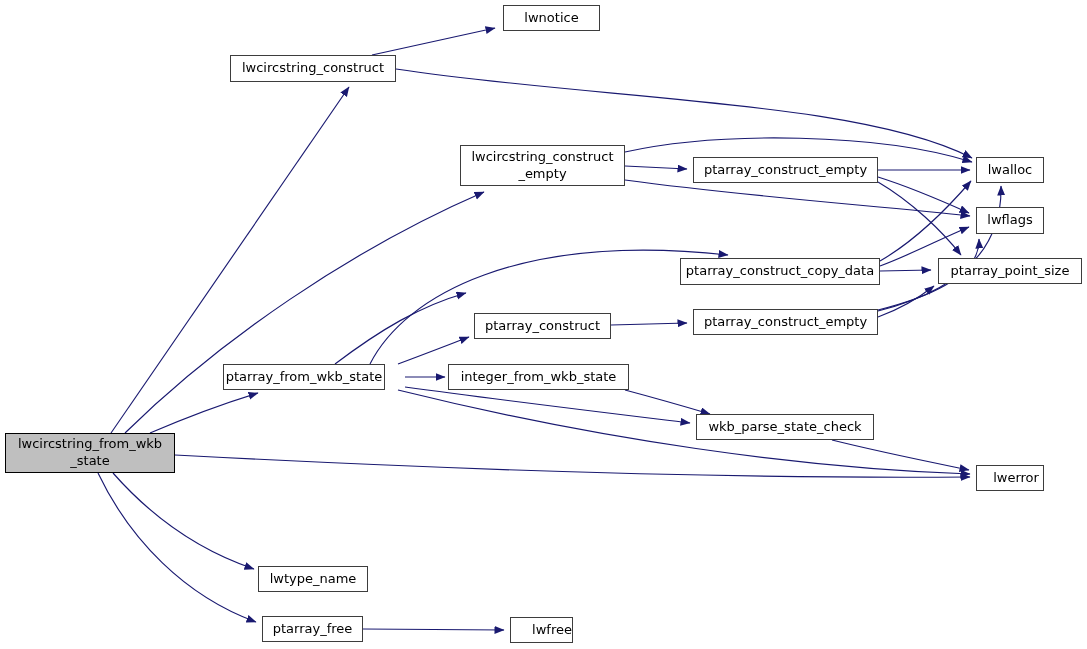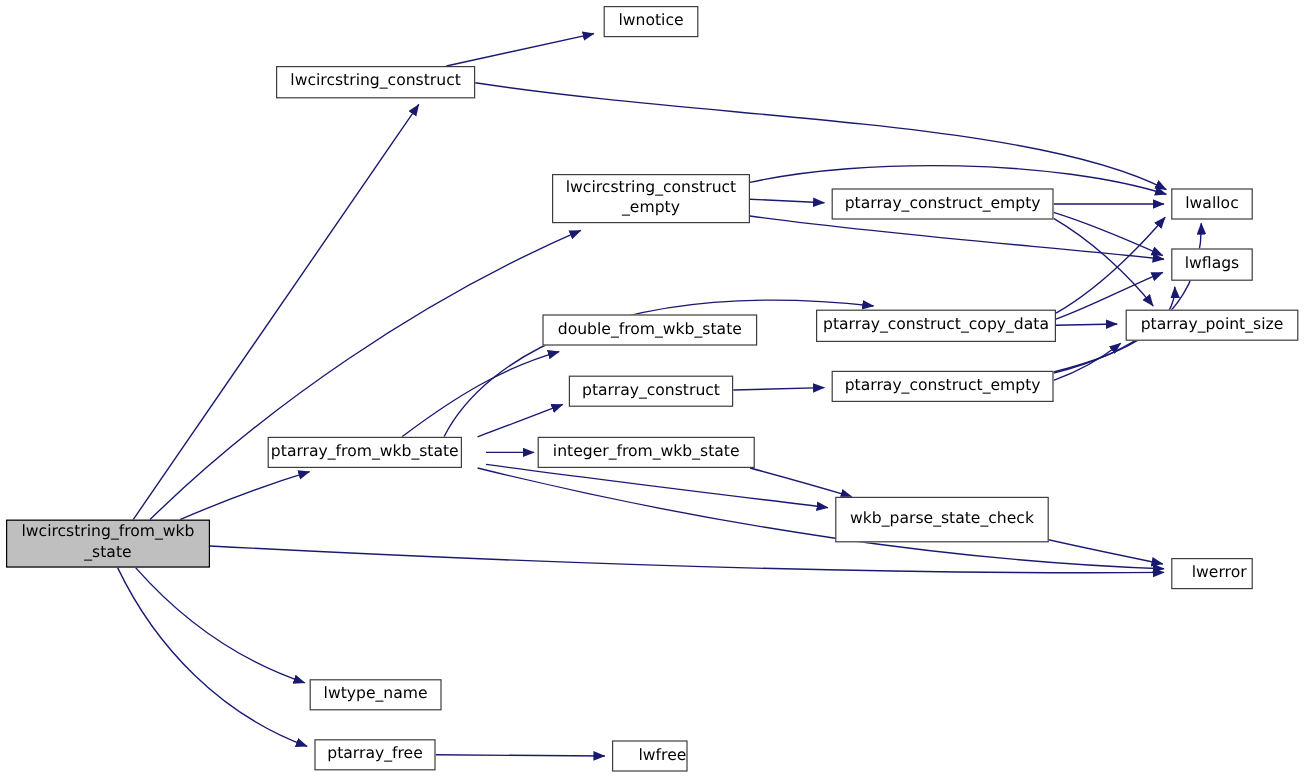--- a/index.html
+++ b/index.html
@@ -74,58 +74,55 @@
     <path class="edge" d="M363,629 L504,630" marker-end="url(#arrowhead)"></path>
   </svg>
 
   <div class="node main" style="left:5px;top:433px;width:170px;height:40px;">
     <span>lwcircstring_from_wkb
 _state</span>
   </div>
   <div class="node" style="left:230px;top:55px;width:166px;height:27px;">
     <span>lwcircstring_construct</span>
   </div>
-  <div class="node" style="left:503px;top:5px;width:79px;height:26px;">
+  <div class="node" style="left:503px;top:5px;width:97px;height:26px;">
     <span>lwnotice</span>
   </div>
   <div class="node" style="left:460px;top:145px;width:165px;height:41px;">
     <span>lwcircstring_construct
 _empty</span>
   </div>
   <div class="node" style="left:693px;top:157px;width:185px;height:26px;">
     <span>ptarray_construct_empty</span>
   </div>
   <div class="node" style="left:976px;top:157px;width:68px;height:26px;">
     <span>lwalloc</span>
   </div>
   <div class="node" style="left:976px;top:207px;width:68px;height:27px;">
     <span>lwflags</span>
-  </div>
-  <div class="node" style="left:452px;top:262px;width:179px;height:26px;">
-    <span>double_from_wkb_state</span>
   </div>
   <div class="node" style="left:680px;top:258px;width:200px;height:27px;">
     <span>ptarray_construct_copy_data</span>
   </div>
   <div class="node" style="left:938px;top:258px;width:144px;height:26px;">
     <span>ptarray_point_size</span>
   </div>
   <div class="node" style="left:474px;top:313px;width:137px;height:26px;">
     <span>ptarray_construct</span>
   </div>
   <div class="node" style="left:693px;top:309px;width:185px;height:26px;">
     <span>ptarray_construct_empty</span>
   </div>
   <div class="node" style="left:223px;top:364px;width:162px;height:26px;">
     <span>ptarray_from_wkb_state</span>
   </div>
   <div class="node" style="left:448px;top:364px;width:181px;height:26px;">
     <span>integer_from_wkb_state</span>
   </div>
-  <div class="node" style="left:696px;top:414px;width:178px;height:38px;">
+  <div class="node" style="left:696px;top:414px;width:178px;height:26px;">
     <span>wkb_parse_state_check</span>
   </div>
   <div class="node" style="left:976px;top:465px;width:68px;height:26px;padding-left:12px;">
     <span>lwerror</span>
   </div>
   <div class="node" style="left:258px;top:566px;width:110px;height:26px;">
     <span>lwtype_name</span>
   </div>
   <div class="node" style="left:262px;top:616px;width:101px;height:26px;">
     <span>ptarray_free</span>

